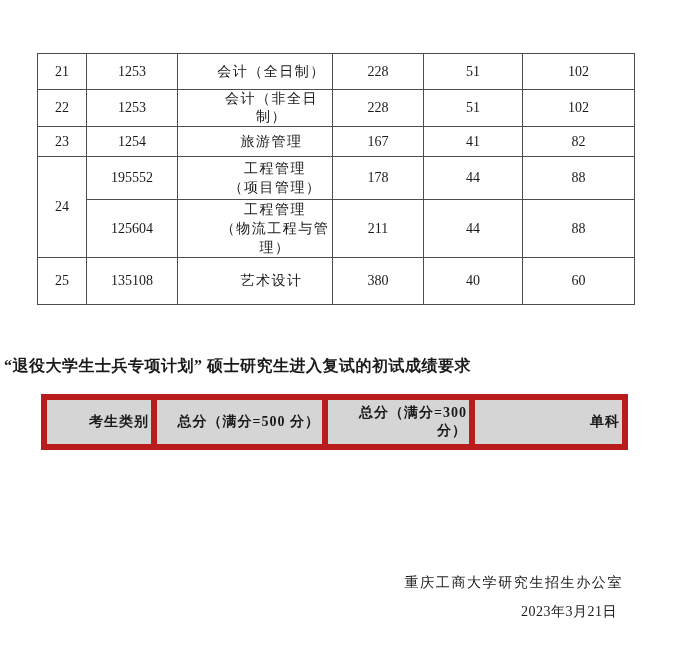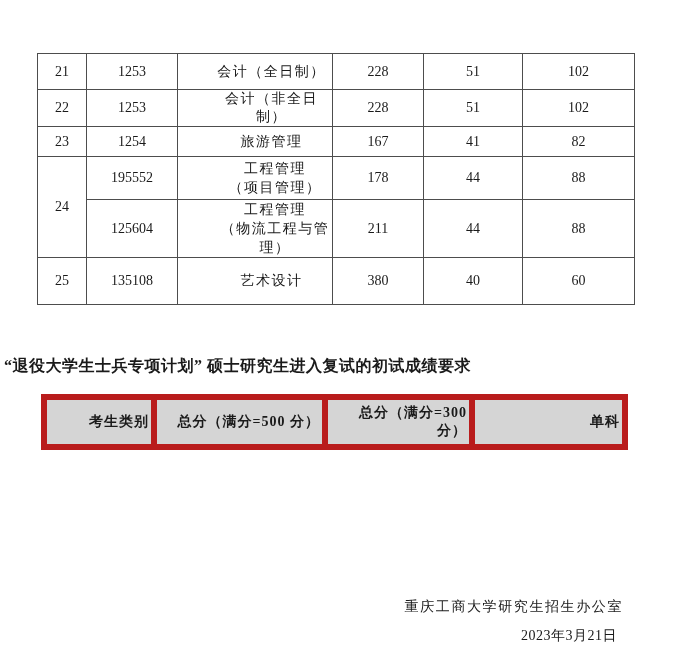--- a/index.html
+++ b/index.html
@@ -37,21 +37,21 @@
     text-align:right;vertical-align:middle;
     font-size:14px;padding:0 2px;
   }
   .t2 .head td{
     background:#d5d5d5;font-weight:bold;height:44px;letter-spacing:1px;
   }
   .t2 .data td{height:42px;letter-spacing:1px;}
 
   
   .sig{
-    position:absolute;top:592px;right:53px;
+    position:absolute;top:568px;right:53px;
     text-align:right;font-size:14px;line-height:29px;
   }
   .sig .office{letter-spacing:1.6px;}
   .sig .date{letter-spacing:0.5px;padding-right:6px;}
 </style>
 </head>
 <body>
 
 <div class="page">
 

